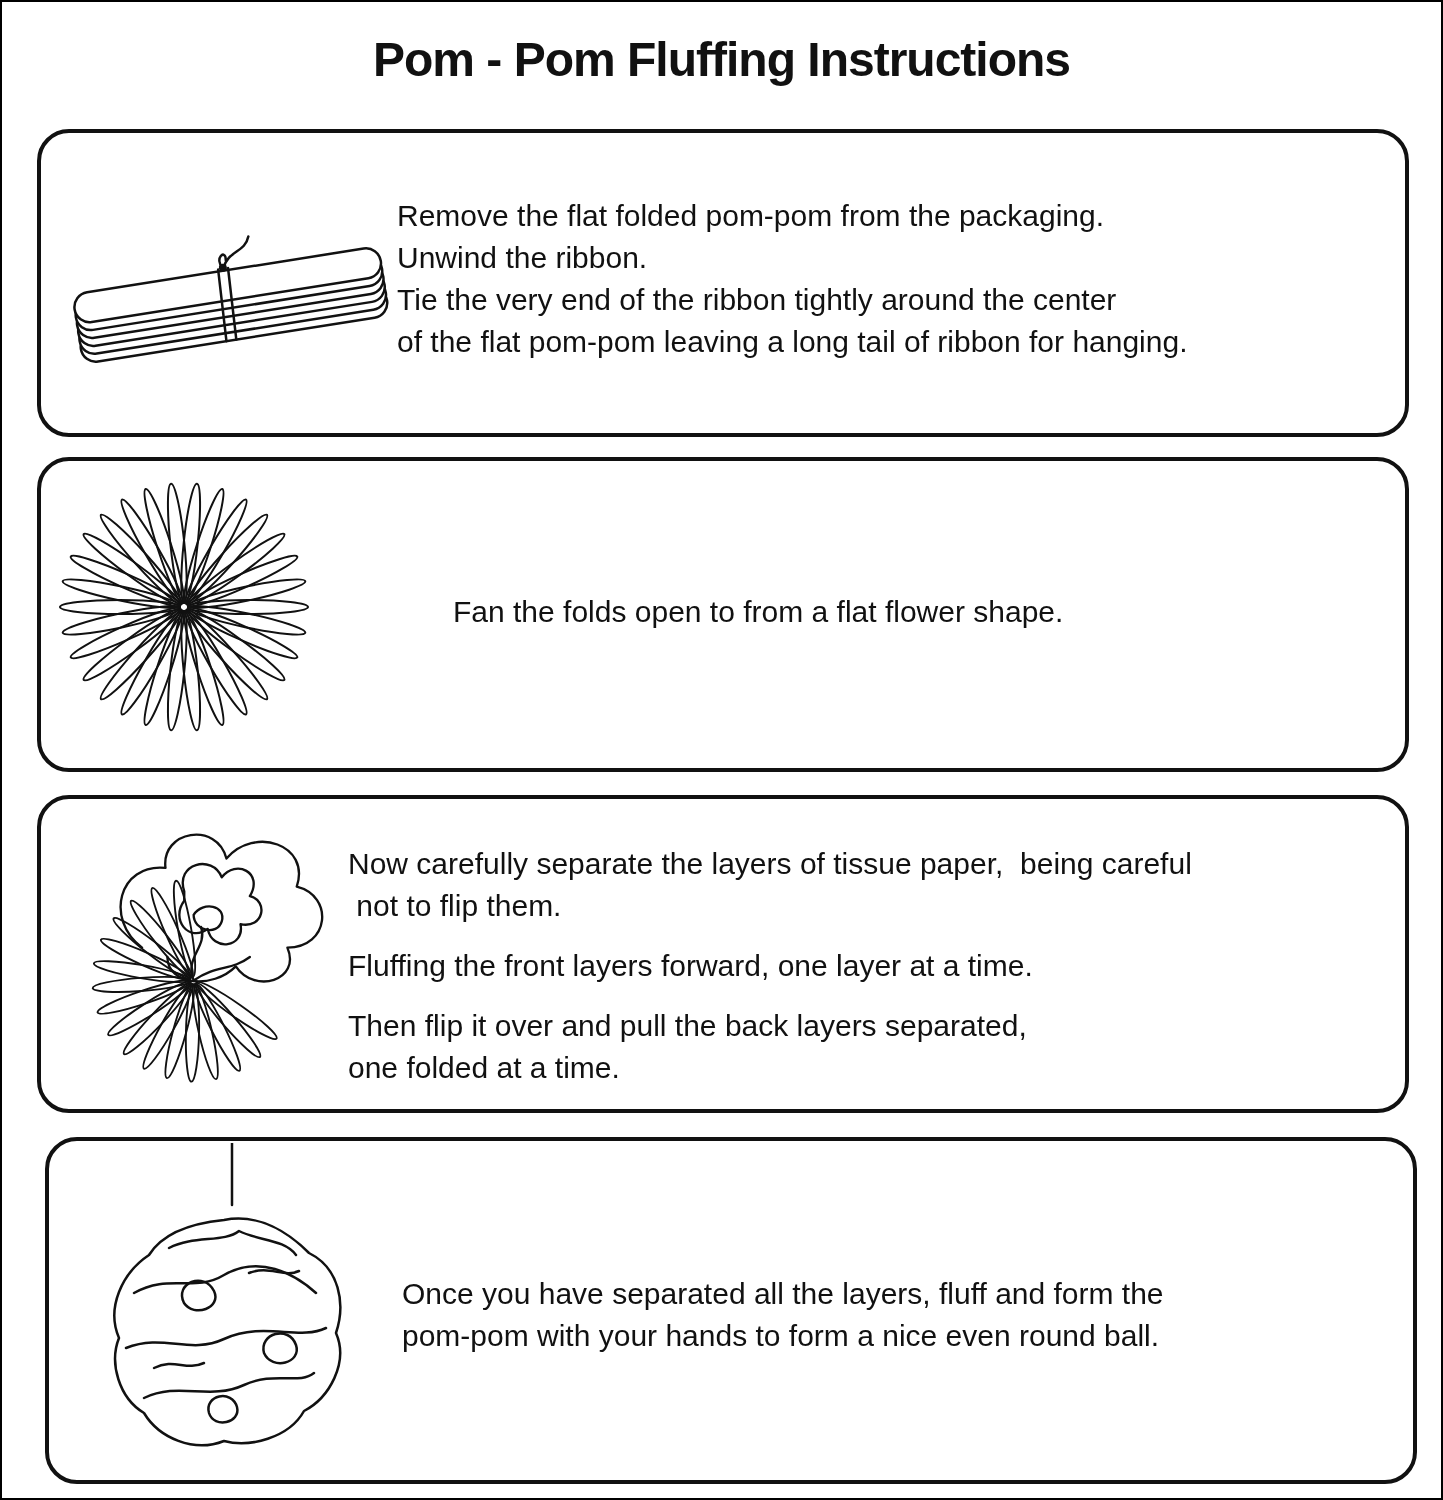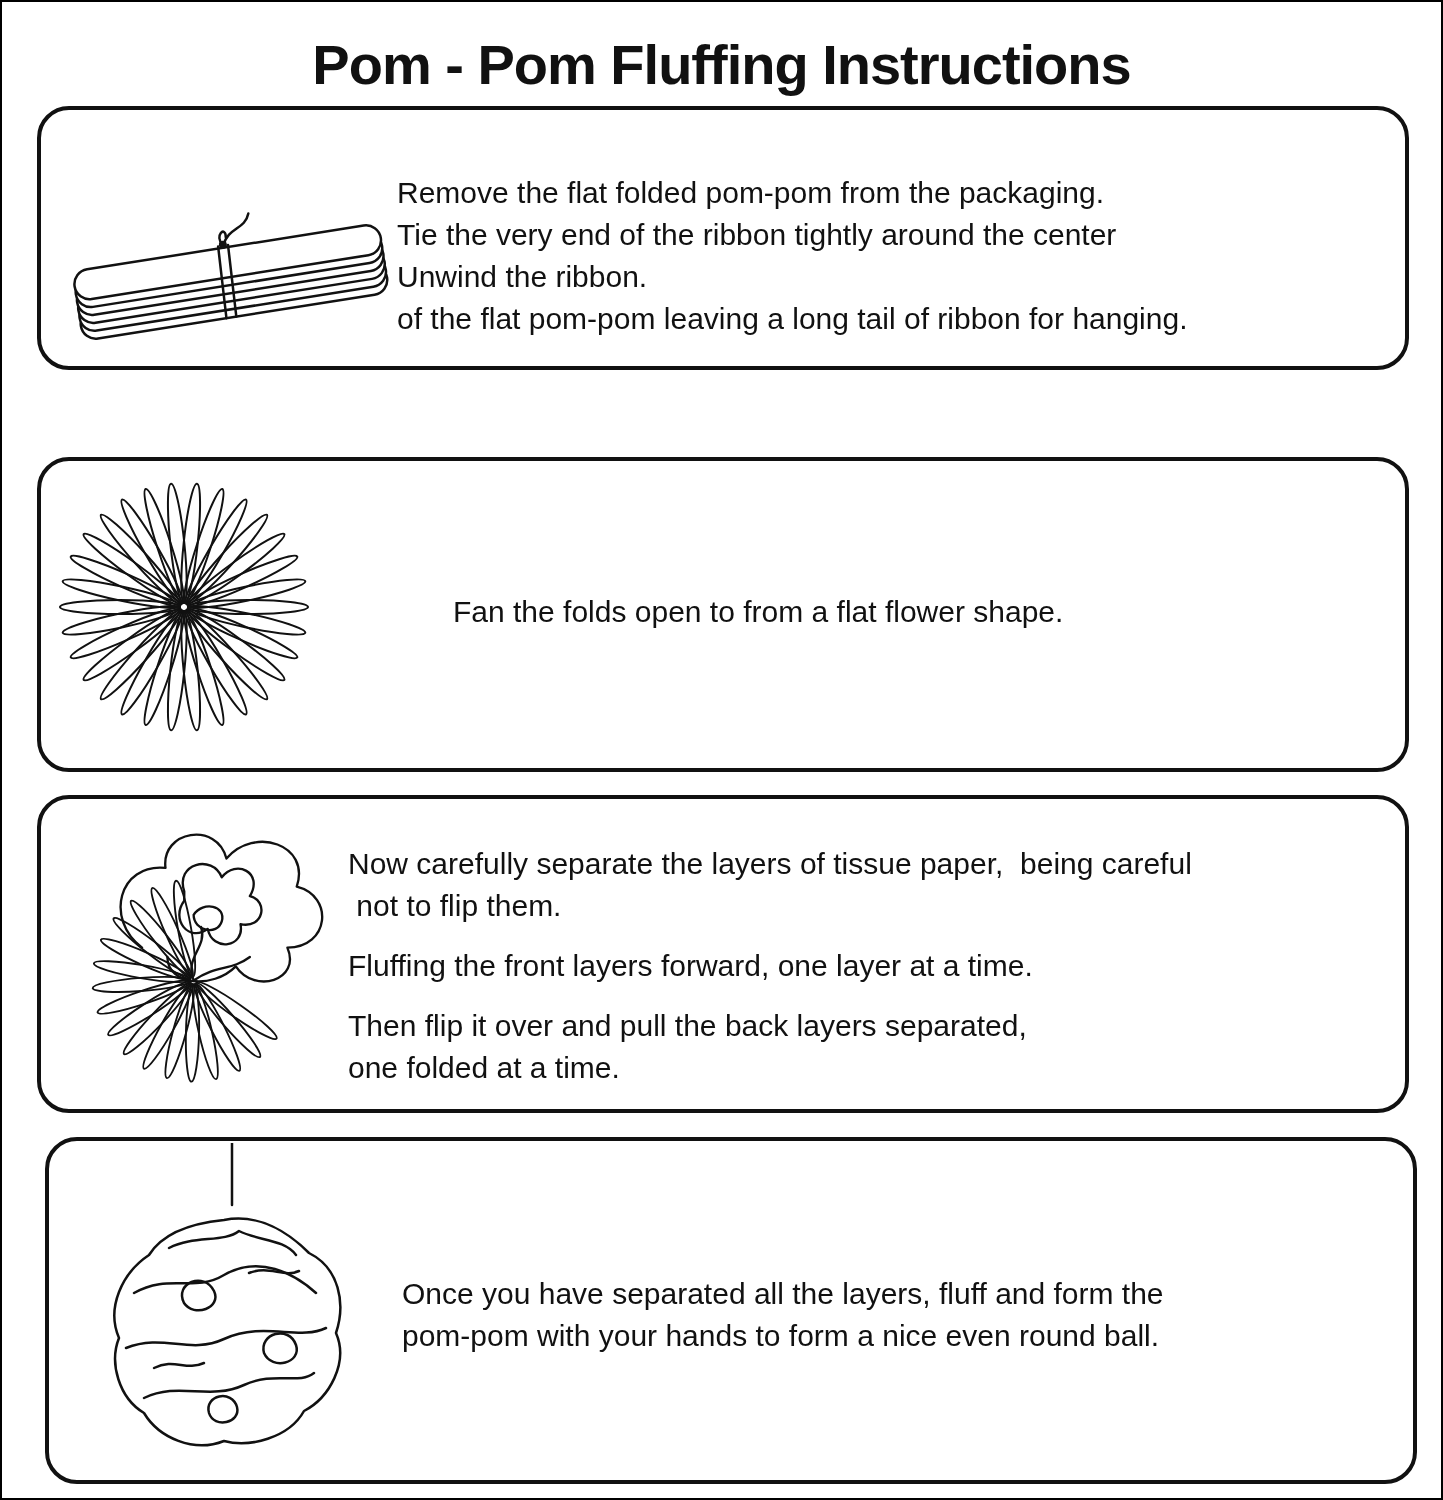--- a/index.html
+++ b/index.html
@@ -4,27 +4,27 @@
 <style>
   html,body{margin:0;padding:0;background:#e9e9e9;}
   .page{
     position:relative;width:1443px;height:1500px;margin:0 auto;
     background:#ffffff;border:2px solid #000;box-sizing:border-box;
     font-family:"Liberation Sans","DejaVu Sans",sans-serif;color:#111;
     overflow:hidden;
   }
   .title{
     position:absolute;top:30px;left:0;width:100%;text-align:center;
-    font-size:56px;font-weight:800;letter-spacing:-1px;margin:0;color:#111;
+    font-size:48px;font-weight:800;letter-spacing:-1px;margin:0;color:#111;
   }
   .panel{
     position:absolute;left:35px;width:1372px;
     border:4px solid #111;border-radius:32px;box-sizing:border-box;background:#fff;
   }
-  .panel1{top:104px;height:264px;}
+  .panel1{top:127px;height:308px;}
   .panel2{top:455px;height:315px;padding-left:12px;}
   .panel3{top:793px;height:318px;padding-left:16px;}
   .panel4{top:1135px;height:347px;margin-left:8px;}
   .illus{position:absolute;}
   .illus svg{display:block;}
   .txt{position:absolute;right:24px;}
   .line{font-size:30px;line-height:42px;white-space:pre-wrap;color:#111;}
   .txt1{left:356px;top:62px;}
   .txt2{left:412px;top:130px;}
   .txt3{left:307px;top:44px;}
@@ -53,22 +53,22 @@
           <line class="stroke" x1="163" y1="50" x2="160" y2="122"></line>
           <line class="stroke" x1="173" y1="50" x2="170" y2="122"></line>
           <path class="stroke" d="M168,50 C160,38 174,30 172,42"></path>
           <path class="stroke" d="M168,50 C176,32 192,38 198,22"></path>
           <circle cx="168" cy="49" r="4" fill="#111"></circle>
         </g>
       </svg>
     </div>
     <div class="txt txt1">
       <div class="line">Remove the flat folded pom-pom from the packaging.</div>
+      <div class="line">Unwind the ribbon.</div>
       <div class="line">Tie the very end of the ribbon tightly around the center</div>
-      <div class="line">Unwind the ribbon.</div>
       <div class="line">of the flat pom-pom leaving a long tail of ribbon for hanging.</div>
     </div>
   </section>
 
   <section class="panel panel2">
     <div class="illus" style="left:8px;top:18px;">
       <svg width="300" height="290" viewBox="0 0 300 290">
           <ellipse cx="199" cy="128" rx="60" ry="7" transform="rotate(0 199 128)" fill="none" stroke="#111" stroke-width="2"></ellipse>
           <ellipse cx="197.60144644696356" cy="141.3063482123366" rx="60" ry="7" transform="rotate(12 197.60144644696356 141.3063482123366)" fill="none" stroke="#111" stroke-width="2"></ellipse>
           <ellipse cx="193.46690928912645" cy="154.0311451568512" rx="60" ry="7" transform="rotate(24 193.46690928912645 154.0311451568512)" fill="none" stroke="#111" stroke-width="2"></ellipse>

